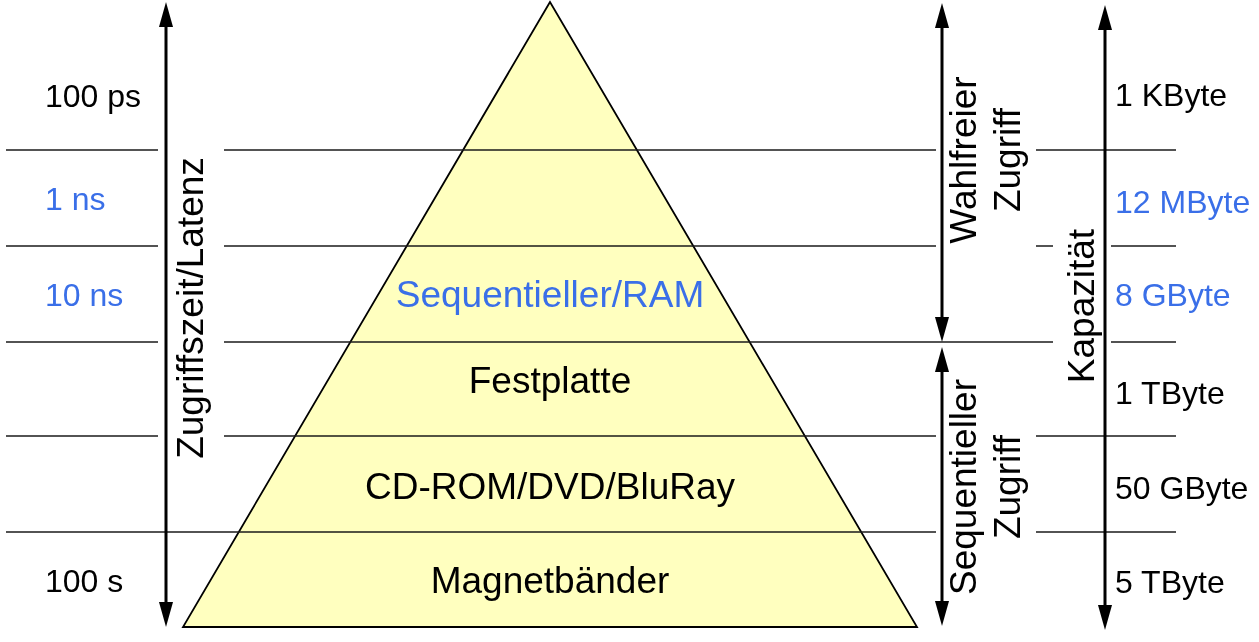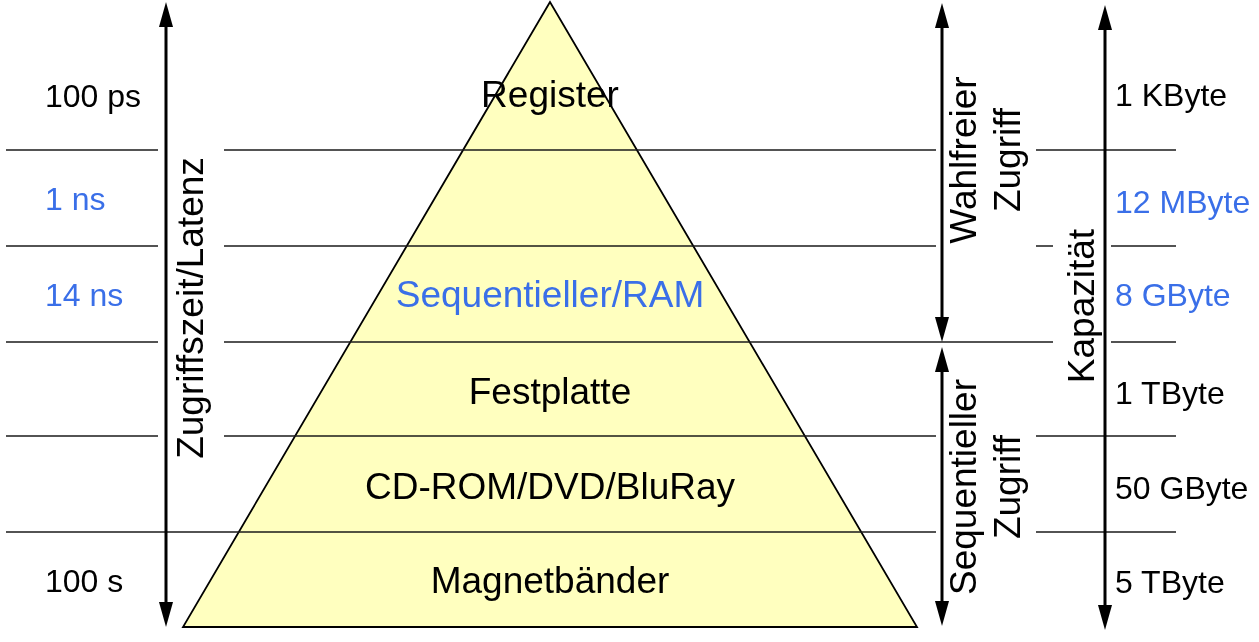--- a/index.html
+++ b/index.html
@@ -64,26 +64,25 @@
     <polygon points="550,2 183,627 917,627" stroke="#000000" stroke-width="1.8" fill="#ffffbf"></polygon>
     <line x1="6" y1="150" x2="1176" y2="150" stroke="#1a1a1a" stroke-width="1.7"></line>
     <line x1="6" y1="246" x2="1176" y2="246" stroke="#1a1a1a" stroke-width="1.7"></line>
     <line x1="6" y1="342" x2="1176" y2="342" stroke="#1a1a1a" stroke-width="1.7"></line>
     <line x1="6" y1="436" x2="1176" y2="436" stroke="#1a1a1a" stroke-width="1.7"></line>
     <line x1="6" y1="532" x2="1176" y2="532" stroke="#1a1a1a" stroke-width="1.7"></line>
   </svg>
 
   <div class="side-label left-col" style="top:76px">100 ps</div>
   <div class="side-label left-col blue" style="top:179px">1 ns</div>
-  <div class="side-label left-col blue" style="top:275px">14 ns</div>
+  <div class="side-label left-col blue" style="top:275px">10 ns</div>
   <div class="side-label left-col" style="top:561px">100 s</div>
 
-  <div class="band-label" style="top:73px">Register</div>
   <div class="band-label blue" style="top:273px">Sequentieller/RAM</div>
-  <div class="band-label" style="top:370px">Festplatte</div>
+  <div class="band-label" style="top:359px">Festplatte</div>
   <div class="band-label" style="top:465px">CD-ROM/DVD/BluRay</div>
   <div class="band-label" style="top:559px">Magnetbänder</div>
 
   <div class="side-label right-col" style="top:75px">1 KByte</div>
   <div class="side-label right-col blue" style="top:182px">12 MByte</div>
   <div class="side-label right-col blue" style="top:275px">8 GByte</div>
   <div class="side-label right-col" style="top:373px">1 TByte</div>
   <div class="side-label right-col" style="top:468px">50 GByte</div>
   <div class="side-label right-col" style="top:562px">5 TByte</div>
 

